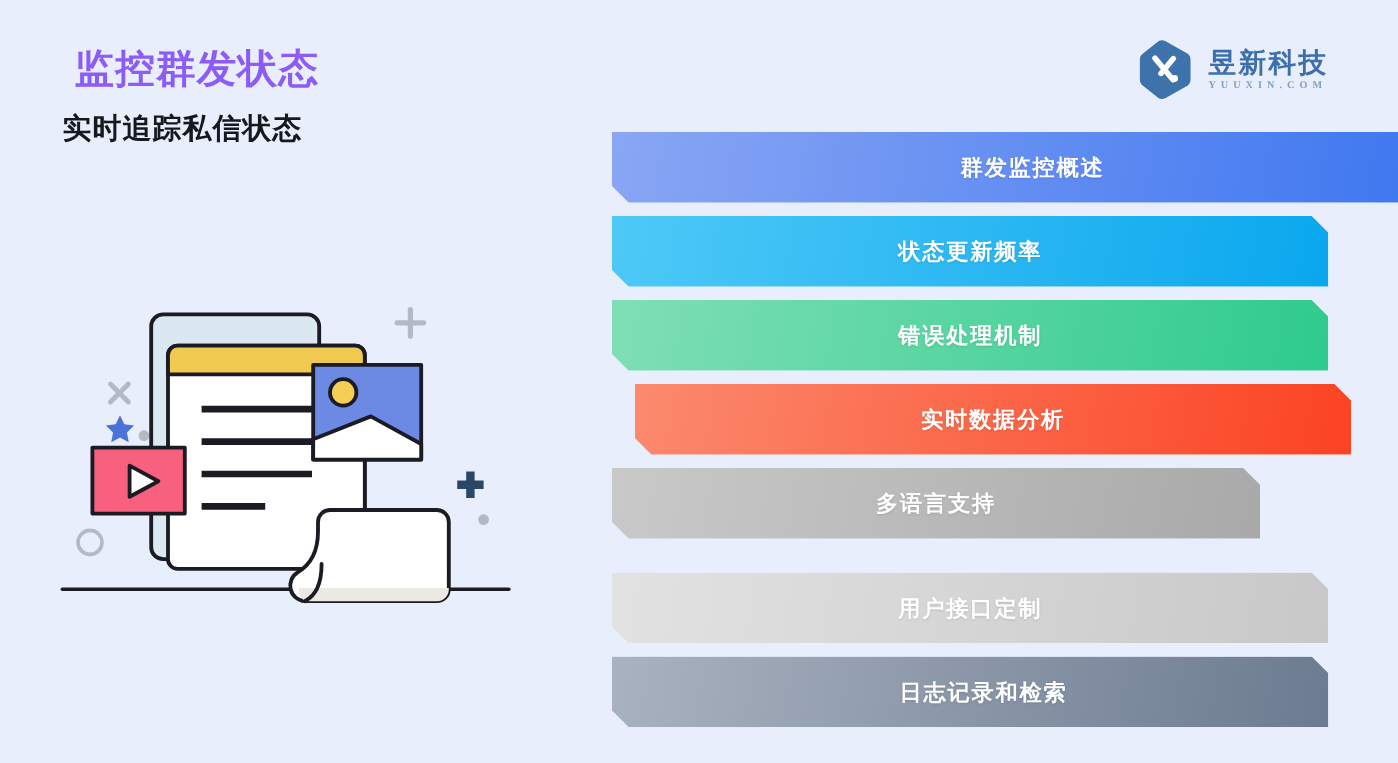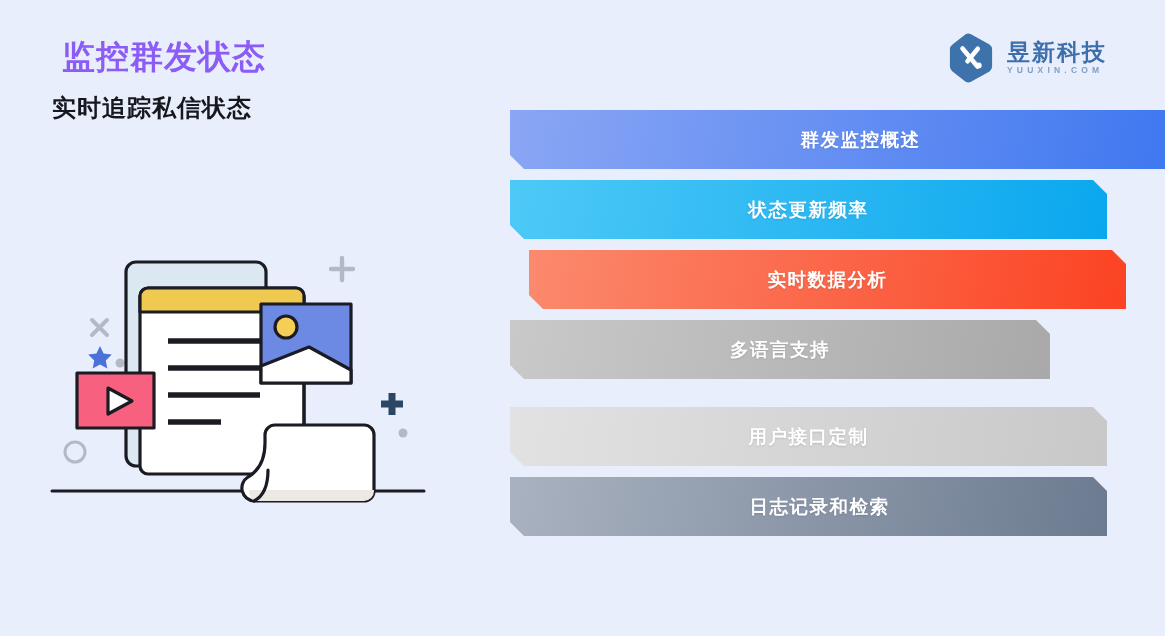--- a/index.html
+++ b/index.html
@@ -59,20 +59,21 @@
     color:#3d6fad;
     letter-spacing:2px;
     line-height:1;
   }
   .logo-domain {
     font-size:8.5px;
     font-weight:bold;
     color:#7fa0c6;
     letter-spacing:4.2px;
     line-height:1;
+    font-family:Liberation Serif, serif;
   }
 
   
   .bars {
     position:absolute;
     left:510px; top:110px;
     width:597px;
   }
   .bar {
     position:relative;
@@ -131,20 +132,23 @@
     </div>
   </div>
 
   <div class="bars">
     <div class="bar b0" style="background: linear-gradient(100deg, rgb(138, 166, 244) 0%, rgb(59, 117, 240) 100%);">
       <span class="bar-label">群发监控概述</span>
     </div>
     <div class="bar b1" style="background: linear-gradient(100deg, rgb(78, 201, 247) 0%, rgb(10, 167, 238) 100%);">
       <span class="bar-label">状态更新频率</span>
     </div>
+    <div class="bar b2" style="background: linear-gradient(100deg, rgb(127, 223, 180) 0%, rgb(46, 203, 140) 100%);">
+      <span class="bar-label">错误处理机制</span>
+    </div>
     <div class="bar b3" style="background: linear-gradient(100deg, rgb(251, 138, 110) 0%, rgb(251, 67, 35) 100%); margin-left: 19px;">
       <span class="bar-label">实时数据分析</span>
     </div>
     <div class="bar b4" style="background: linear-gradient(100deg, rgb(201, 201, 201) 0%, rgb(169, 169, 169) 100%);">
       <span class="bar-label">多语言支持</span>
     </div>
     <div class="bar b5" style="background: linear-gradient(100deg, rgb(226, 226, 226) 0%, rgb(200, 200, 200) 100%); margin-top: 28px;">
       <span class="bar-label">用户接口定制</span>
     </div>
     <div class="bar b6" style="background: linear-gradient(100deg, rgb(169, 178, 192) 0%, rgb(108, 123, 144) 100%); padding-left: 22px;">

